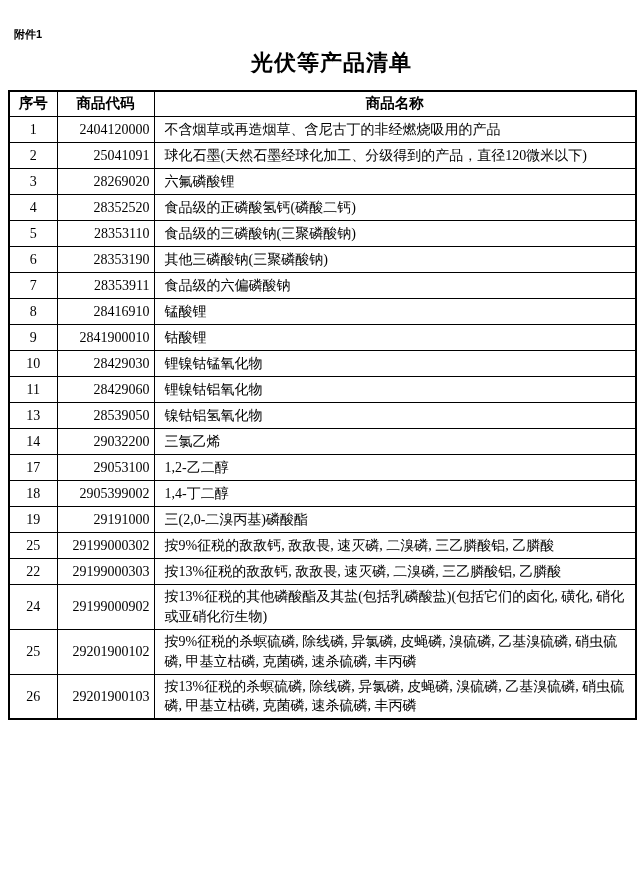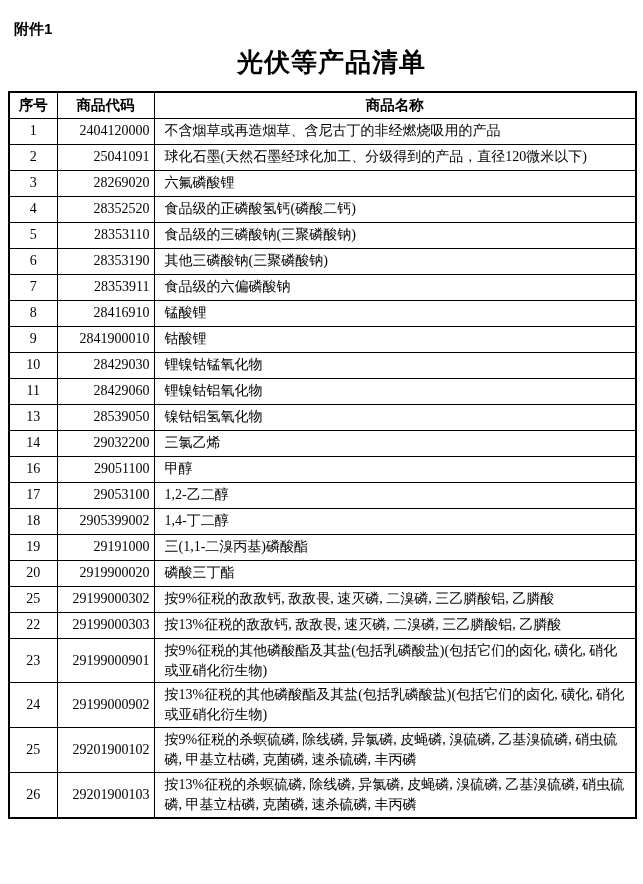--- a/index.html
+++ b/index.html
@@ -17,28 +17,28 @@
   }
   .page {
     width: 643px;
     height: 884px;
     background: #ffffff;
     position: relative;
   }
   .attachment-label {
     font-family: Liberation Sans, sans-serif;
     font-weight: bold;
-    font-size: 15px;
-    padding: 20px 0 0 14px;
+    font-size: 11px;
+    padding: 28px 0 0 14px;
     line-height: 1.2;
   }
   .doc-title {
     font-family: "Liberation Sans", "DejaVu Sans", sans-serif;
     font-weight: bold;
-    font-size: 26px;
+    font-size: 22px;
     text-align: center;
     margin-top: 9px;
     letter-spacing: 1px;
     line-height: 1.2;
     padding-left: 20px;
   }
   table.product-table {
     border-collapse: collapse;
     table-layout: fixed;
     width: 627px;
@@ -161,60 +161,45 @@
     <td class="cell-index">13</td>
     <td class="cell-code">28539050</td>
     <td class="cell-name">镍钴铝氢氧化物</td>
   </tr>
         <tr>
     <td class="cell-index">14</td>
     <td class="cell-code">29032200</td>
     <td class="cell-name">三氯乙烯</td>
   </tr>
         <tr>
-    <td class="cell-index">16</td>
-    <td class="cell-code">29051100</td>
-    <td class="cell-name">甲醇</td>
-  </tr>
-        <tr>
     <td class="cell-index">17</td>
     <td class="cell-code">29053100</td>
     <td class="cell-name">1,2-乙二醇</td>
   </tr>
         <tr>
     <td class="cell-index">18</td>
     <td class="cell-code">2905399002</td>
     <td class="cell-name">1,4-丁二醇</td>
   </tr>
         <tr>
     <td class="cell-index">19</td>
     <td class="cell-code">29191000</td>
-    <td class="cell-name">三(1,1-二溴丙基)磷酸酯</td>
-  </tr>
-        <tr>
-    <td class="cell-index">20</td>
-    <td class="cell-code">2919900020</td>
-    <td class="cell-name">磷酸三丁酯</td>
+    <td class="cell-name">三(2,0-二溴丙基)磷酸酯</td>
   </tr>
         <tr>
     <td class="cell-index">25</td>
     <td class="cell-code">29199000302</td>
     <td class="cell-name">按9%征税的敌敌钙, 敌敌畏, 速灭磷, 二溴磷, 三乙膦酸铝, 乙膦酸</td>
   </tr>
         <tr>
     <td class="cell-index">22</td>
     <td class="cell-code">29199000303</td>
     <td class="cell-name">按13%征税的敌敌钙, 敌敌畏, 速灭磷, 二溴磷, 三乙膦酸铝, 乙膦酸</td>
   </tr>
         <tr>
-    <td class="cell-index">23</td>
-    <td class="cell-code">29199000901</td>
-    <td class="cell-name">按9%征税的其他磷酸酯及其盐(包括乳磷酸盐)(包括它们的卤化, 磺化, 硝化或亚硝化衍生物)</td>
-  </tr>
-        <tr>
     <td class="cell-index">24</td>
     <td class="cell-code">29199000902</td>
     <td class="cell-name">按13%征税的其他磷酸酯及其盐(包括乳磷酸盐)(包括它们的卤化, 磺化, 硝化或亚硝化衍生物)</td>
   </tr>
         <tr>
     <td class="cell-index">25</td>
     <td class="cell-code">29201900102</td>
     <td class="cell-name">按9%征税的杀螟硫磷, 除线磷, 异氯磷, 皮蝇磷, 溴硫磷, 乙基溴硫磷, 硝虫硫磷, 甲基立枯磷, 克菌磷, 速杀硫磷, 丰丙磷</td>
   </tr>
         <tr>

